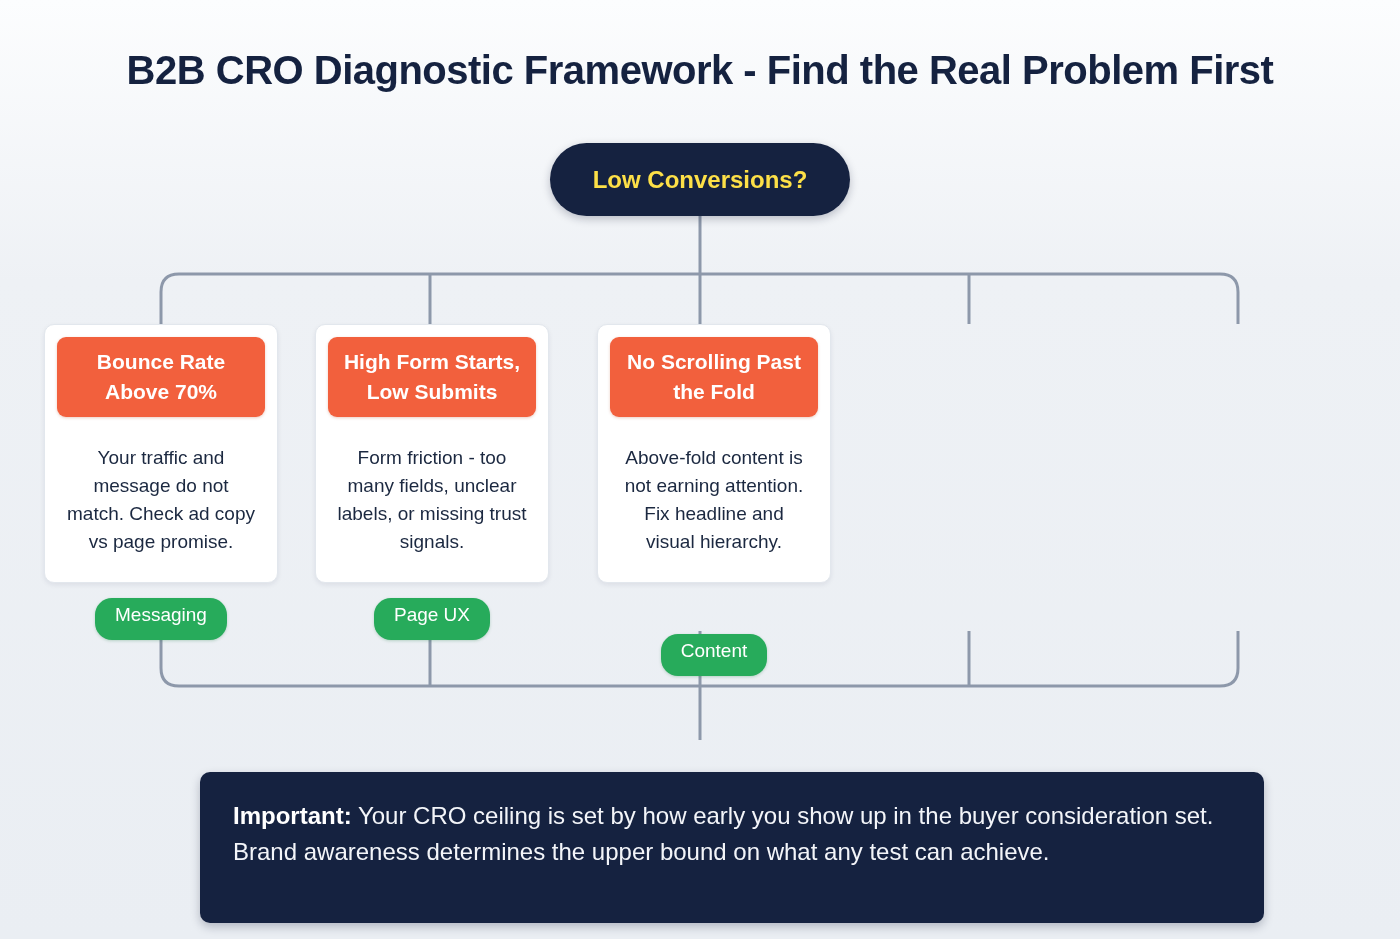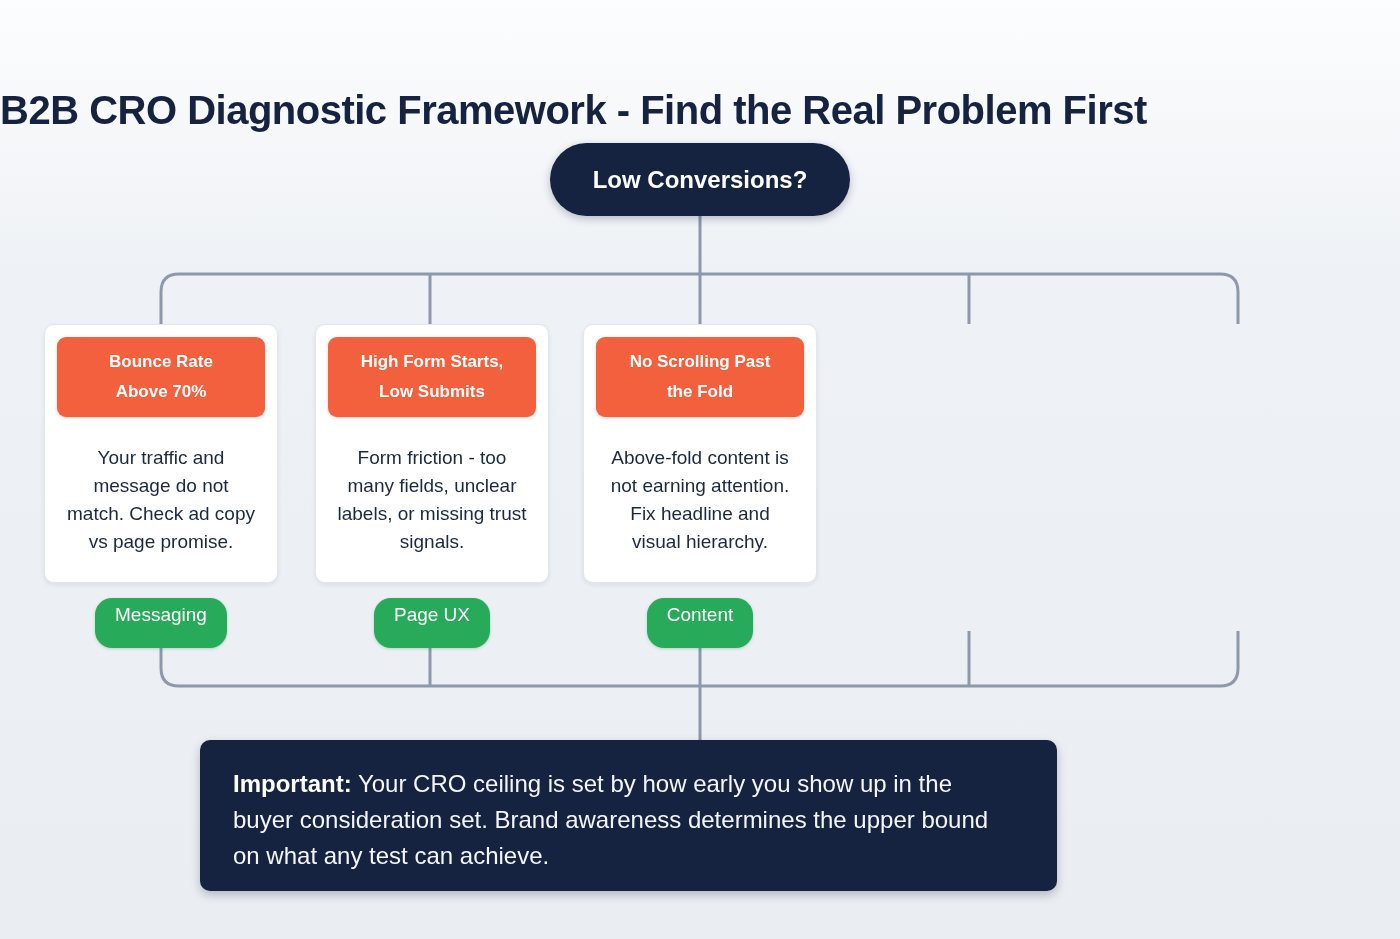--- a/index.html
+++ b/index.html
@@ -17,60 +17,60 @@
     background:linear-gradient(180deg,#fcfdfe 0%,#eef1f5 30%,#eaeef3 100%);
     position:relative;
   }
   .stage{position:absolute;inset:0;width:1400px;height:939px;}
   .connectors{position:absolute;top:0;left:0;z-index:0;}
   .connectors path{stroke:var(--connector);stroke-width:3;fill:none;}
   .layer{position:absolute;inset:0;z-index:1;}
 
   .title{
     position:absolute;top:48px;left:0;width:100%;
-    text-align:left;font-size:40px;font-weight:bold;
-    color:var(--navy);letter-spacing:-0.5px;margin-top:40px;
+    text-align:center;font-size:40px;font-weight:bold;
+    color:var(--navy);letter-spacing:-0.5px;
   }
   .root-pill{
     position:absolute;left:550px;top:143px;width:300px;height:73px;
     background:var(--navy);border-radius:40px;
     display:flex;align-items:center;justify-content:center;
-    color:#ffffff;font-size:24px;font-weight:bold;
+    color:#fde047;font-size:24px;font-weight:bold;
     box-shadow:0 3px 8px rgba(15,25,50,0.25);
   }
   .column{
     position:absolute;top:324px;width:234px;
     display:flex;flex-direction:column;align-items:center;
   }
-  .col-0{left:44px;}  .col-1{left:315px;}  .col-2{left:583px;}
+  .col-0{left:44px;}  .col-1{left:315px;}  .col-2{left:597px;gap:36px;}
   .col-3{left:852px;} .col-4{left:1121px;}
   .card{
     width:234px;height:259px;background:#ffffff;
     border:1px solid var(--card-border);border-radius:10px;
     box-shadow:0 2px 5px rgba(20,30,60,0.08);
     padding:12px;
   }
   .card-header{
     width:100%;height:80px;background:var(--orange);border-radius:9px;
     display:flex;align-items:center;justify-content:center;
-    color:#fff;font-size:17px;font-weight:bold;line-height:30px;
+    color:#fff;font-size:21px;font-weight:bold;line-height:30px;
     text-align:center;white-space:pre-line;
     box-shadow:0 1px 3px rgba(180,60,20,0.25);
   }
   .card-body{
     margin:27px auto 0;max-width:190px;
     color:var(--body-text);font-size:19px;line-height:28px;text-align:center;
   }
   .tag{
-    margin-top:15px;height:50px;padding:0 20px;border-radius:17px;
+    margin-top:15px;height:42px;padding:0 20px;border-radius:17px;
     background:var(--green);color:#fff;font-size:19px;line-height:34px;
     display:inline-block;box-shadow:0 1px 3px rgba(20,120,60,0.25);text-align:center;
   }
   .note-box{
-    position:absolute;left:200px;top:740px;width:857px;height:151px;
+    position:absolute;left:200px;top:772px;width:1064px;height:151px;
     background:var(--navy);border-radius:10px;
     padding:26px 40px 0 33px;
     color:#f3f5f9;font-size:24px;line-height:36px;
     box-shadow:0 4px 10px rgba(15,25,50,0.25);
   }
   .note-box b{font-weight:bold;color:#ffffff;}
 </style>
 </head>
 <body>
 

